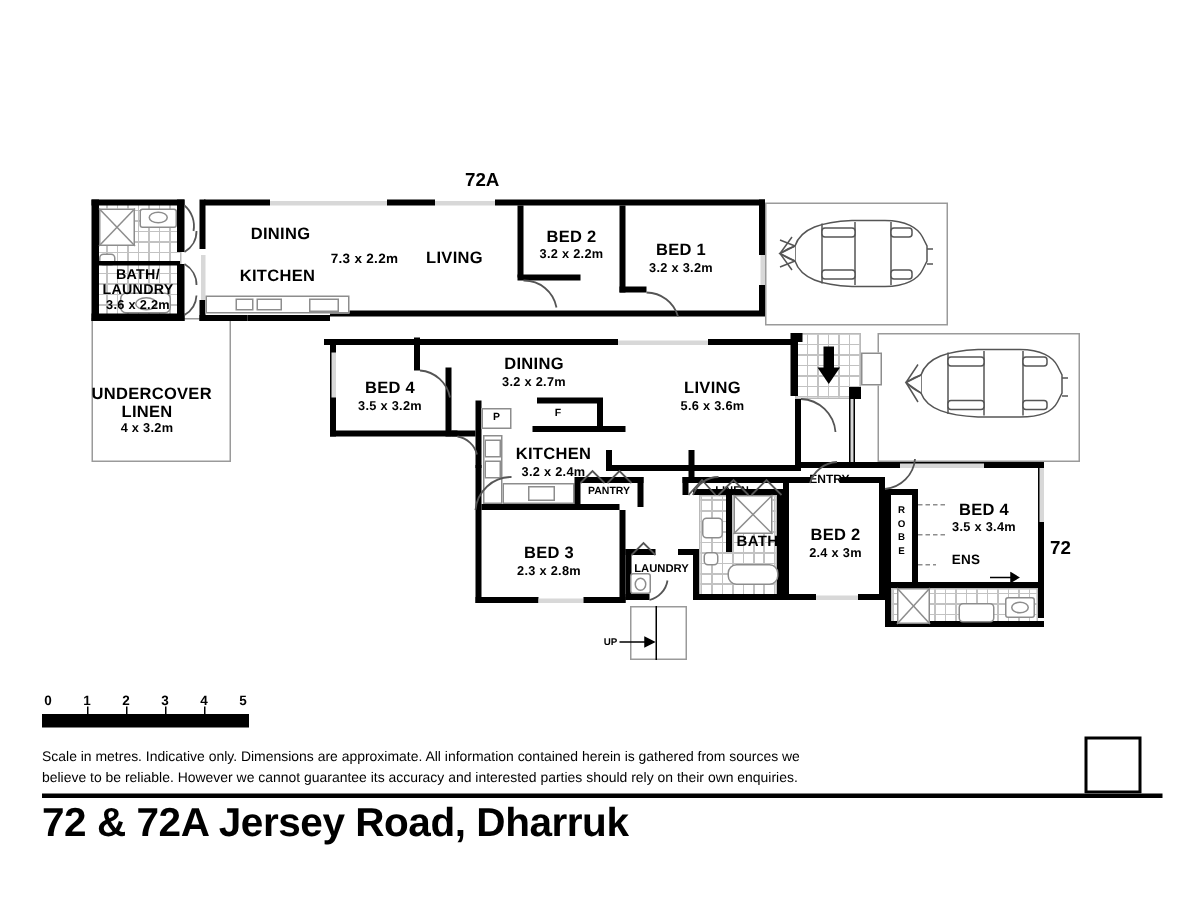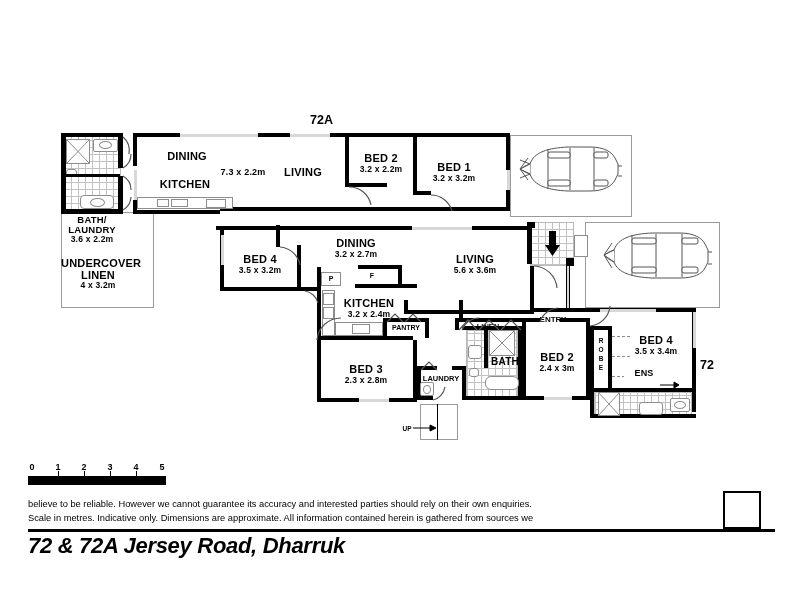--- a/index.html
+++ b/index.html
@@ -33,21 +33,21 @@
 
   #scalewrap{position:absolute;left:28px;top:462px;width:140px;}
   #scale-nums{position:relative;height:13px;}
   #scale-nums span{position:absolute;font-size:9px;font-weight:700;transform:translateX(-50%);}
   #scale-bar{position:relative;height:9px;background:#000;margin-top:1px;}
   #scale-ticks{position:absolute;left:0;top:-5px;width:100%;height:6px;}
   #scale-ticks i{position:absolute;width:1px;height:6px;background:#000;}
 
   #disc{position:absolute;left:28px;top:498px;width:610px;font-size:9.3px;line-height:13.5px;}
   #rule{position:absolute;left:28px;top:529px;width:747px;height:3px;background:#000;}
-  #title{position:absolute;left:28px;top:533px;font-size:22px;font-weight:700;letter-spacing:-.3px;font-style:italic;}
+  #title{position:absolute;left:28px;top:533px;font-size:27px;font-weight:700;letter-spacing:-.3px;}
 
   #compass{position:absolute;left:723px;top:491px;width:38px;height:38px;
            box-sizing:border-box;border:2px solid #000;background:#fff;}
 </style>
 </head>
 <body>
 
 <div id="sheet">
 
   <div id="lbl72A">72A</div>
@@ -65,21 +65,21 @@
   <div class="fix" style="left:66px;top:139px;width:24px;height:25px;"></div>
 
   <div class="fix" style="left:93px;top:139px;width:25px;height:13px;border-radius:2px;"></div>
   <div class="fixr" style="left:99px;top:141px;width:13px;height:8px;"></div>
 
   <div class="fix" style="left:66px;top:169px;width:11px;height:8px;border-radius:3px;"></div>
 
   <div class="fix" style="left:80px;top:195px;width:34px;height:14px;border-radius:4px;"></div>
   <div class="fixr" style="left:90px;top:198px;width:15px;height:9px;"></div>
   <div class="room-label" style="left:58px;top:179px;width:68px;">
-    <div class="rl-name" style="font-size:9.5px;margin-top:36px;">BATH/</div>
+    <div class="rl-name" style="font-size:9.5px;">BATH/</div>
     <div class="rl-name" style="font-size:9.5px;">LAUNDRY</div>
     <div class="rl-dim">3.6  x 2.2m</div>
   </div>
 
   <div class="wall" style="left:61px;top:133px;width:5px;height:81px;"></div>
   <div class="wall" style="left:61px;top:133px;width:62px;height:4px;"></div>
   <div class="wall" style="left:61px;top:209px;width:62px;height:5px;"></div>
   <div class="wall" style="left:118px;top:133px;width:5px;height:35px;"></div>
   <div class="wall" style="left:118px;top:176px;width:5px;height:38px;"></div>
   <div class="wall" style="left:63px;top:174px;width:57px;height:3px;"></div>
@@ -407,22 +407,22 @@
       <div id="scale-ticks">
         <i style="left:30px;"></i>
           <i style="left:56px;"></i>
         <i style="left:82px;"></i>
           <i style="left:108px;"></i>
       </div>
     </div>
   </div>
 
   <div id="disc">
+    <div>Scale in metres. Indicative only. Dimensions are approximate.  All information contained herein is gathered from sources we</div>
     <div>believe to be reliable. However we cannot guarantee its accuracy and interested parties should rely on their own enquiries.</div>
-    <div>Scale in metres. Indicative only. Dimensions are approximate.  All information contained herein is gathered from sources we</div>
   </div>
 
   <div id="rule"></div>
   <div id="title">72 &amp; 72A Jersey Road, Dharruk</div>
 
   <div id="compass"></div>
 
 </div>
 
 </body></html>

